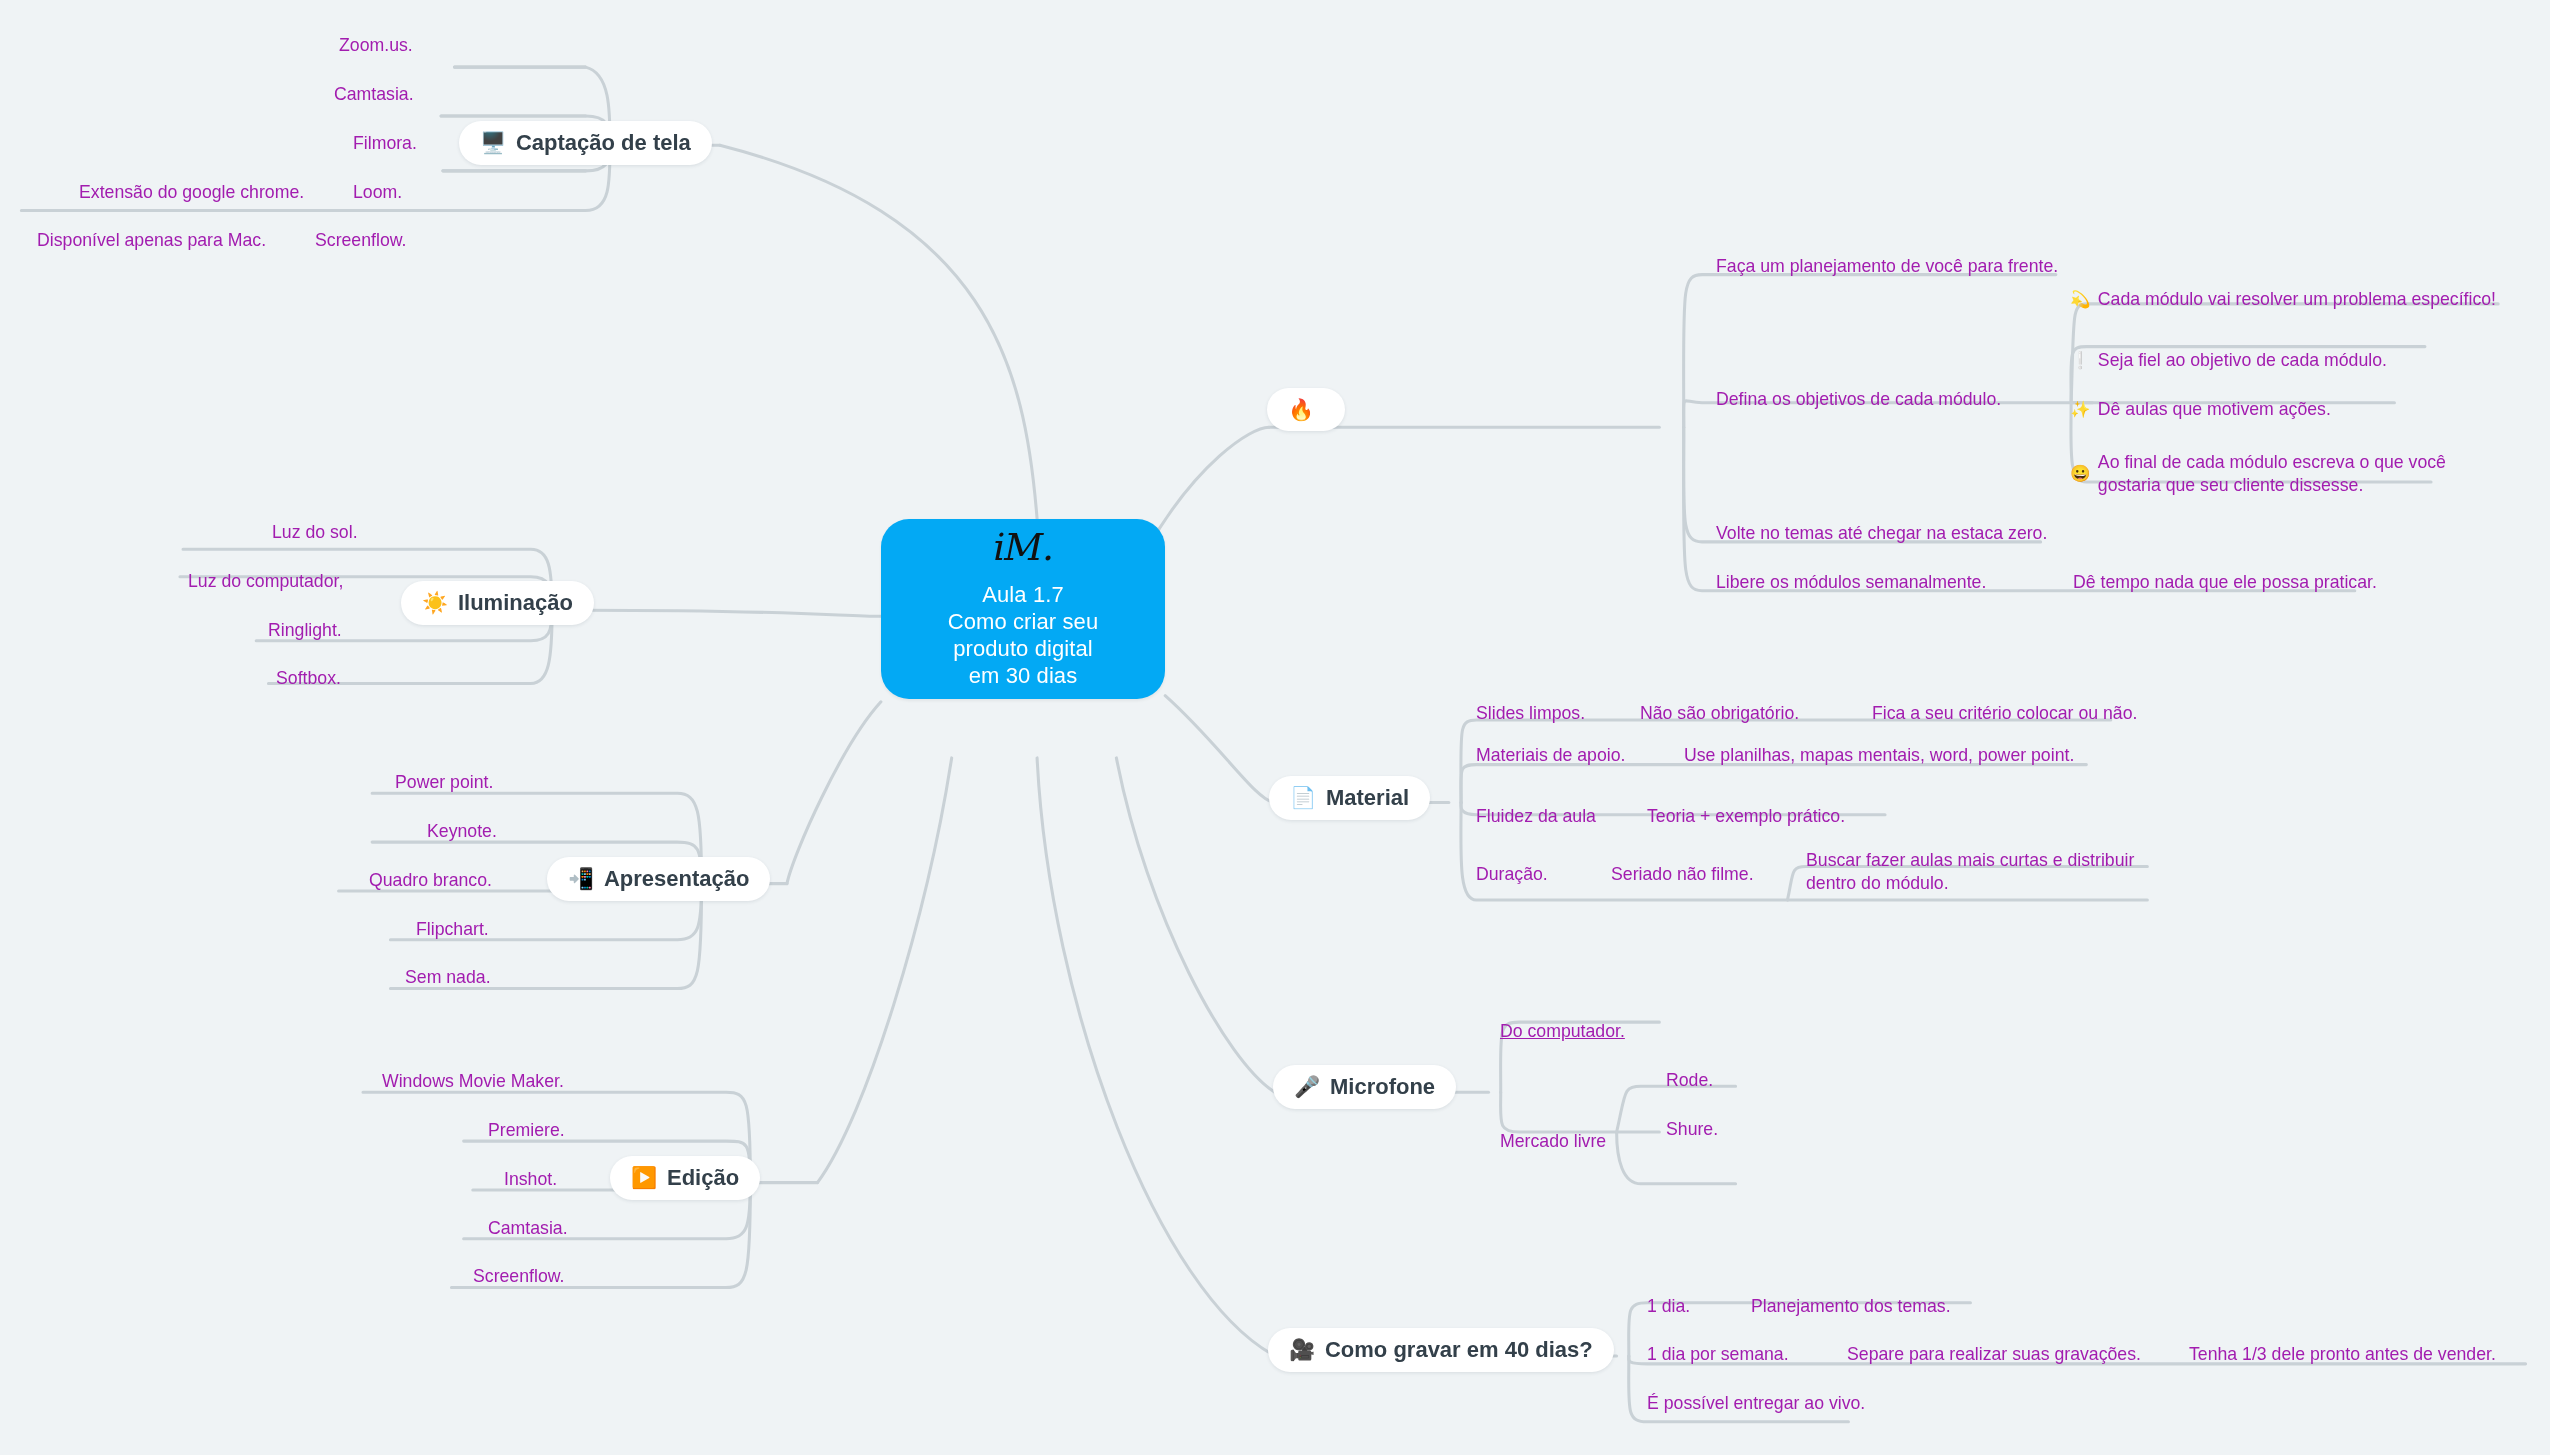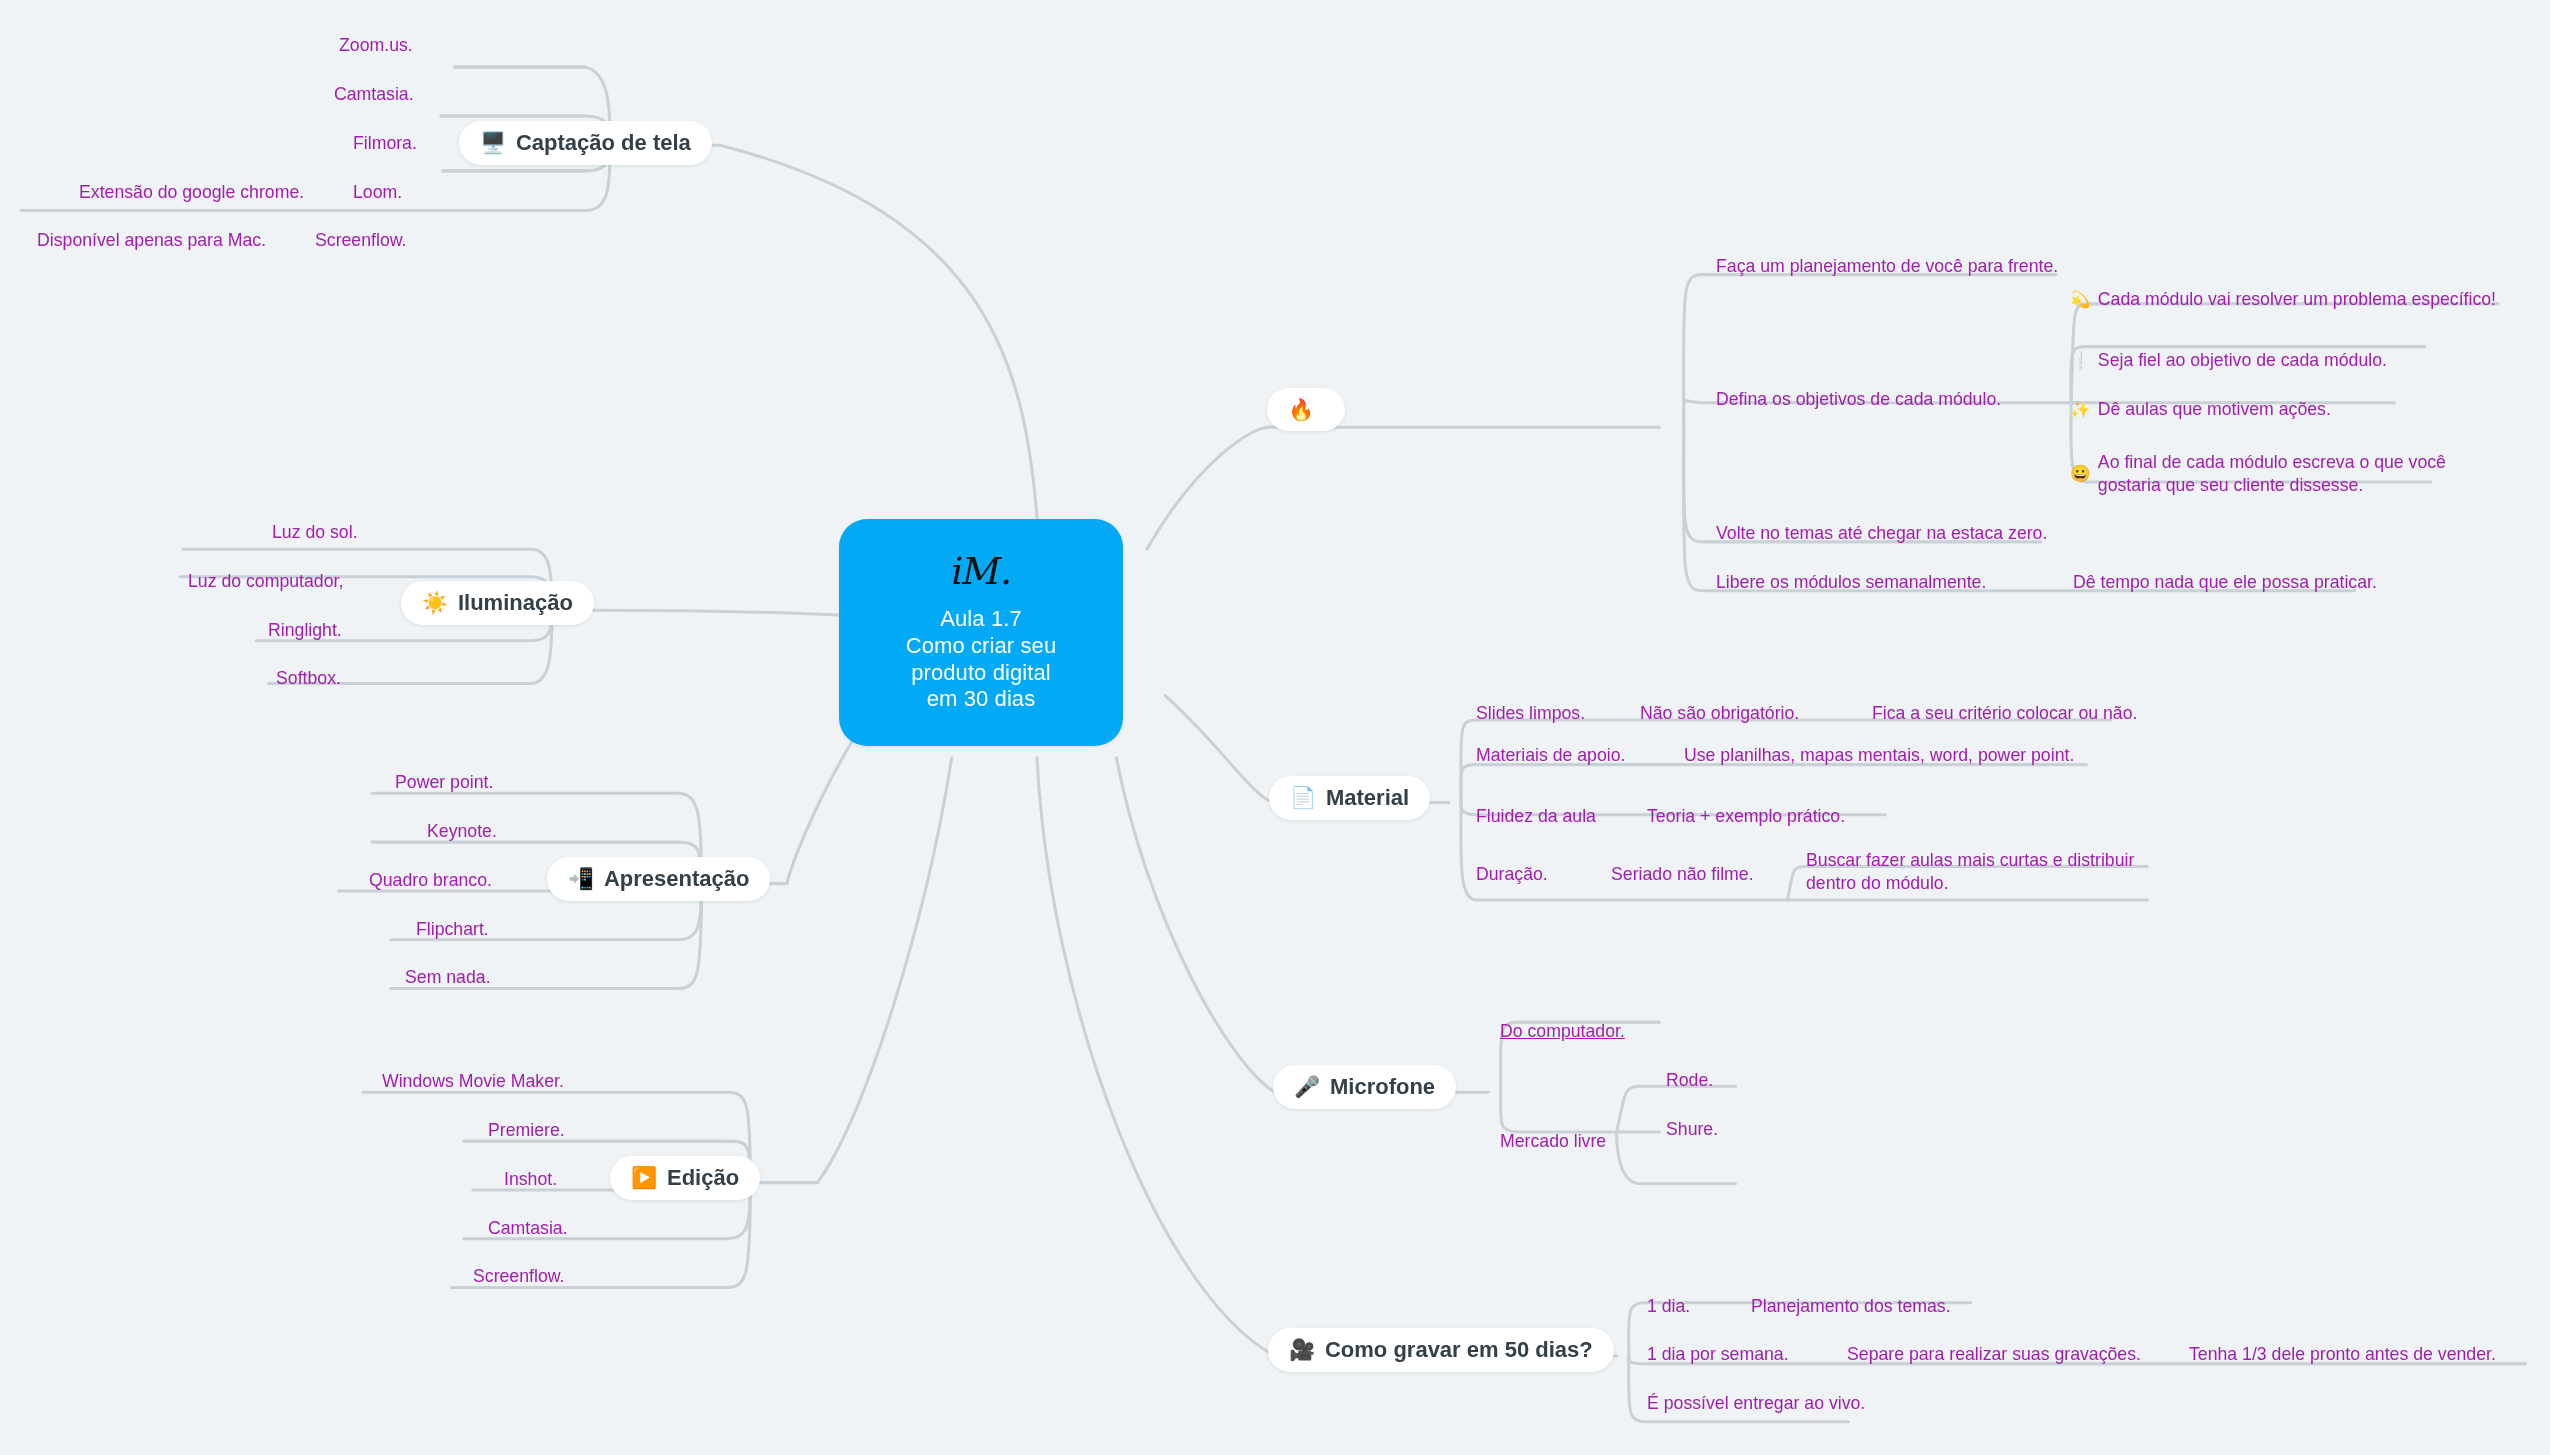--- a/index.html
+++ b/index.html
@@ -10,22 +10,22 @@
     font-family: "Liberation Sans", sans-serif;
     overflow: hidden;
     position: relative;
   }
   #canvas { position:absolute; inset:0; }
   svg#links { position:absolute; left:0; top:0; width:2550px; height:1456px; pointer-events:none; }
 
   
   .center-node {
     position:absolute;
-    left:839px; top:519px;
-    width:284px; height:227px;
+    left:881px; top:519px;
+    width:284px; height:180px;
     background:#03a9f4;
     border-radius:28px;
     display:flex; flex-direction:column;
     align-items:center; justify-content:center;
     color:#fff;
     box-shadow:0 1.2px 3.1px rgba(0,0,0,.06);
   }
   .center-logo {
     font-family:"DejaVu Serif", serif;
     font-style:italic;
@@ -245,21 +245,21 @@
     <span class="ic">🎤</span>
     <span class="lbl">Microfone</span>
   </div>
   <div class="leaf" style="left:1500px; top:1020px;text-decoration:underline;">Do computador.</div>
   <div class="leaf" style="left:1500px; top:1130px;">Mercado livre</div>
   <div class="leaf" style="left:1666px; top:1069px;">Rode.</div>
   <div class="leaf" style="left:1666px; top:1118px;">Shure.</div>
 
   <div class="pill" style="left:1268px; top:1328px;">
     <span class="ic">🎥</span>
-    <span class="lbl">Como gravar em 50 dias?</span>
+    <span class="lbl">Como gravar em 40 dias?</span>
   </div>
   <div class="leaf" style="left:1647px; top:1295px;">1 dia.</div>
   <div class="leaf" style="left:1751px; top:1295px;">Planejamento dos temas.</div>
   <div class="leaf" style="left:1647px; top:1343px;">1 dia por semana.</div>
   <div class="leaf" style="left:1847px; top:1343px;">Separe para realizar suas gravações.</div>
   <div class="leaf" style="left:2189px; top:1343px;">Tenha 1/3 dele pronto antes de vender.</div>
   <div class="leaf" style="left:1647px; top:1392px;">É possível entregar ao vivo.</div>
 
 </div>
 

